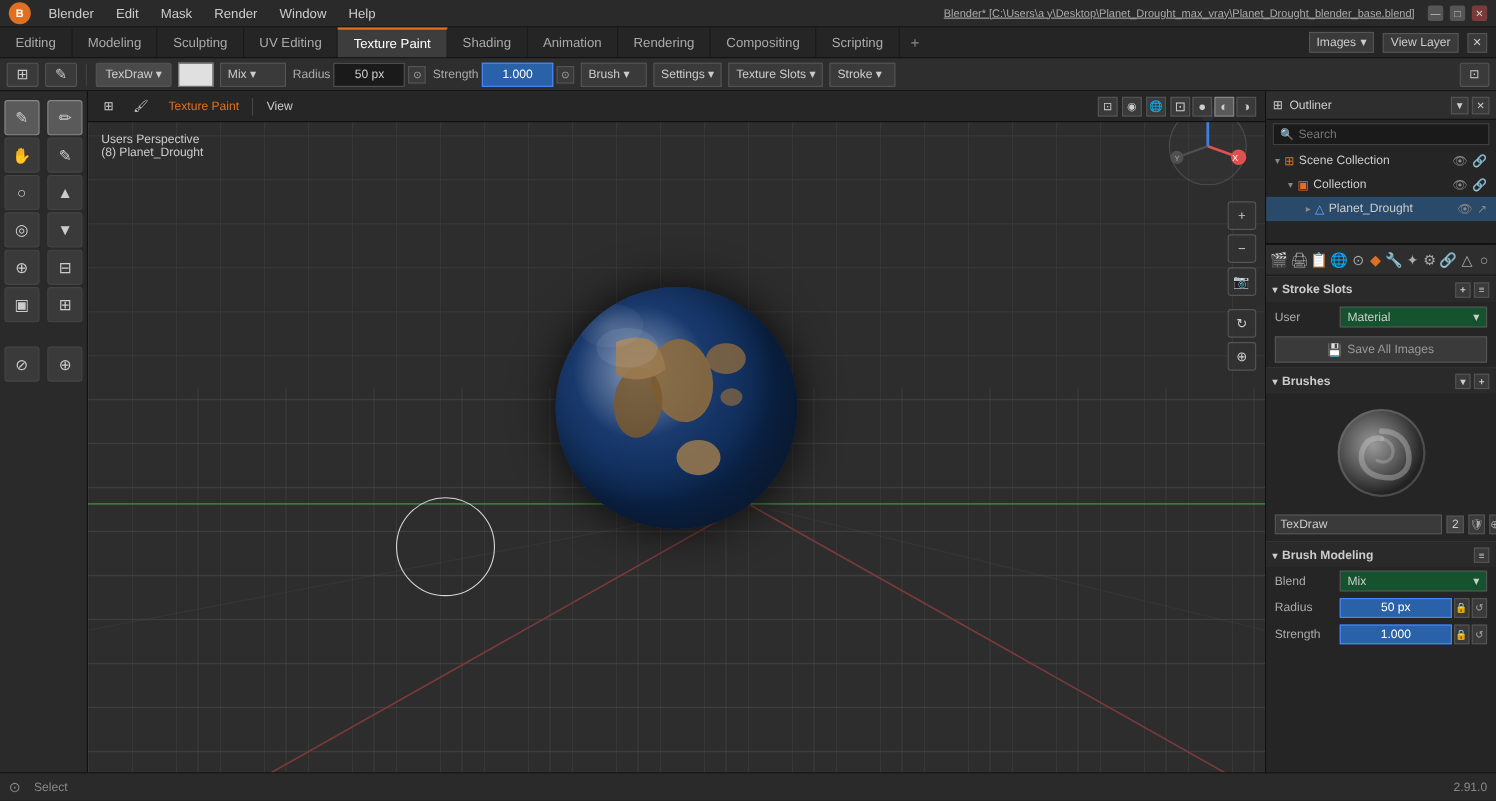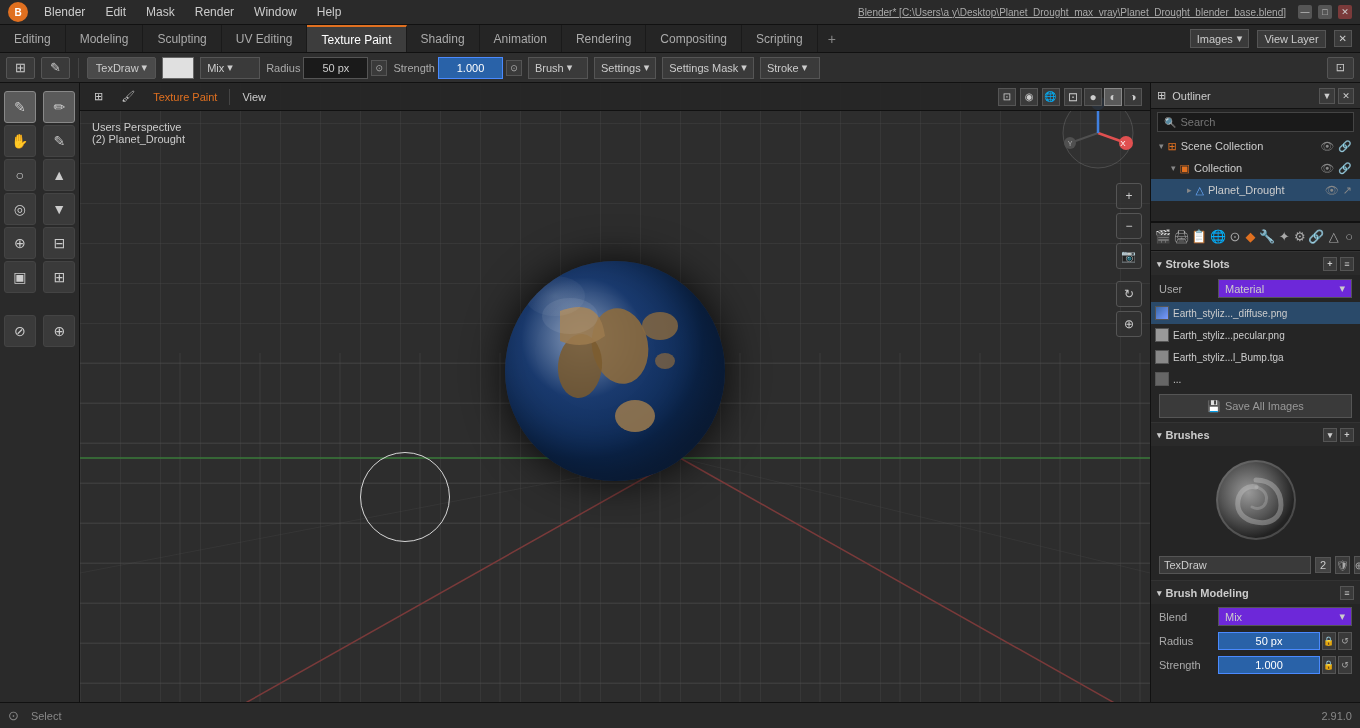--- a/index.html
+++ b/index.html
@@ -423,21 +423,21 @@
 
     .prop-row-full {
       display: flex; align-items: center;
       padding: 2px 8px;
       gap: 4px;
       font-size: 11px;
     }
     .prop-label-sm { color: #aaa; width: 55px; flex-shrink: 0; }
     .prop-val-dropdown {
       flex: 1;
-      background: #6d28d9;
+      background: #14532d;
       border: 1px solid #555;
       color: #ccc;
       padding: 2px 6px;
       font-size: 11px;
       display: flex; align-items: center; justify-content: space-between;
       cursor: pointer;
     }
     .prop-val-input {
       flex: 1;
       background: #2962a8;
@@ -551,21 +551,21 @@
     <span>Brush</span>
     <span>▾</span>
   </div>
 
   <div class="tb-dropdown">
     <span>Settings</span>
     <span>▾</span>
   </div>
 
   <div class="tb-dropdown">
-    <span>Settings Mask</span>
+    <span>Texture Slots</span>
     <span>▾</span>
   </div>
 
   <div class="tb-dropdown">
     <span>Stroke</span>
     <span>▾</span>
   </div>
 
   <div style="margin-left:auto;display:flex;gap:4px;">
     <div class="tb-btn">⊡</div>
@@ -655,21 +655,21 @@
           <div style="width:18px;height:18px;background:#3a3a3a;border:1px solid #555;display:flex;align-items:center;justify-content:center;cursor:pointer;" title="Wireframe">⊡</div>
           <div style="width:18px;height:18px;background:#3a3a3a;border:1px solid #555;display:flex;align-items:center;justify-content:center;cursor:pointer;" title="Solid">●</div>
           <div style="width:18px;height:18px;background:#5a5a5a;border:1px solid #888;display:flex;align-items:center;justify-content:center;cursor:pointer;" title="Material Preview">◐</div>
           <div style="width:18px;height:18px;background:#3a3a3a;border:1px solid #555;display:flex;align-items:center;justify-content:center;cursor:pointer;" title="Rendered">◑</div>
         </div>
       </div>
     </div>
 
     <div class="viewport-header" style="top:38px;">
       <div>Users Perspective</div>
-      <div>(2) Planet_Drought</div>
+      <div>(8) Planet_Drought</div>
     </div>
 
     <div class="nav-gizmo">
       <svg width="80" height="80" viewBox="0 0 80 80">
         <circle cx="40" cy="40" r="35" fill="rgba(60,60,60,0.3)" stroke="rgba(150,150,150,0.3)" stroke-width="1"></circle>
 
         <line x1="40" y1="40" x2="68" y2="50" stroke="#e05050" stroke-width="2.5"></line>
         <circle cx="68" cy="50" r="7" fill="#e05050"></circle>
         <text x="65" y="53" font-size="8" fill="white" text-anchor="middle">X</text>
 
@@ -790,38 +790,20 @@
       </div>
 
       <div class="prop-row-full" style="padding:4px 8px;">
         <span class="prop-label-sm">User</span>
         <div class="prop-val-dropdown">
           <span>Material</span>
           <span>▾</span>
         </div>
       </div>
 
-      <div>
-        <div class="texture-slot selected">
-          <div class="tex-swatch" style="background:linear-gradient(135deg,#3a6aaa,#7a9aff);"></div>
-          <span>Earth_styliz..._diffuse.png</span>
-        </div>
-        <div class="texture-slot">
-          <div class="tex-swatch" style="background:#999;"></div>
-          <span>Earth_styliz...pecular.png</span>
-        </div>
-        <div class="texture-slot">
-          <div class="tex-swatch" style="background:#888;"></div>
-          <span>Earth_styliz...l_Bump.tga</span>
-        </div>
-        <div class="texture-slot">
-          <div class="tex-swatch" style="background:#666;"></div>
-          <span>...</span>
-        </div>
-      </div>
 
       <div class="save-btn">
         <span>💾</span>
         <span>Save All Images</span>
       </div>
 
       <div class="section-toggle">
         <span class="arrow">▾</span>
         <span>Brushes</span>
         <div style="margin-left:auto;display:flex;gap:3px;">

